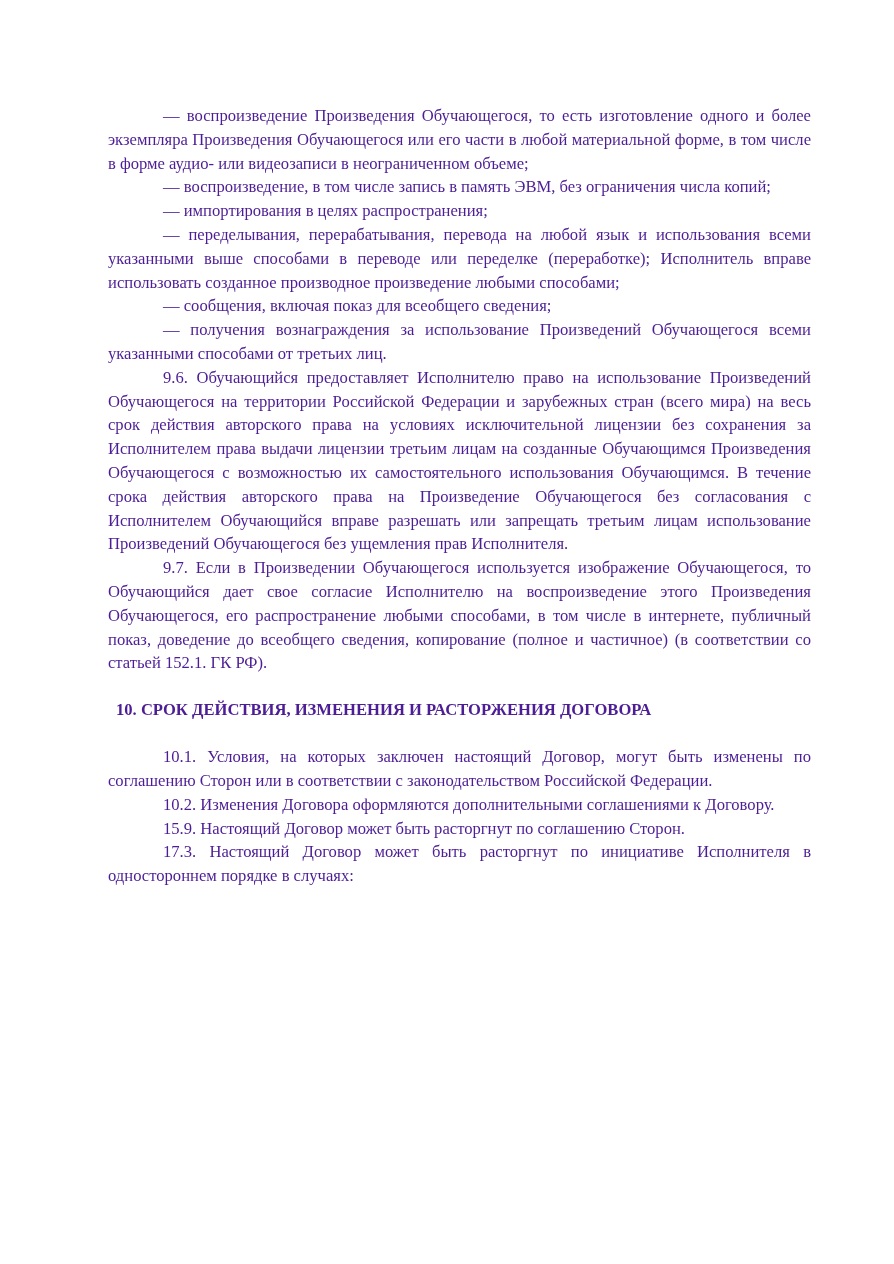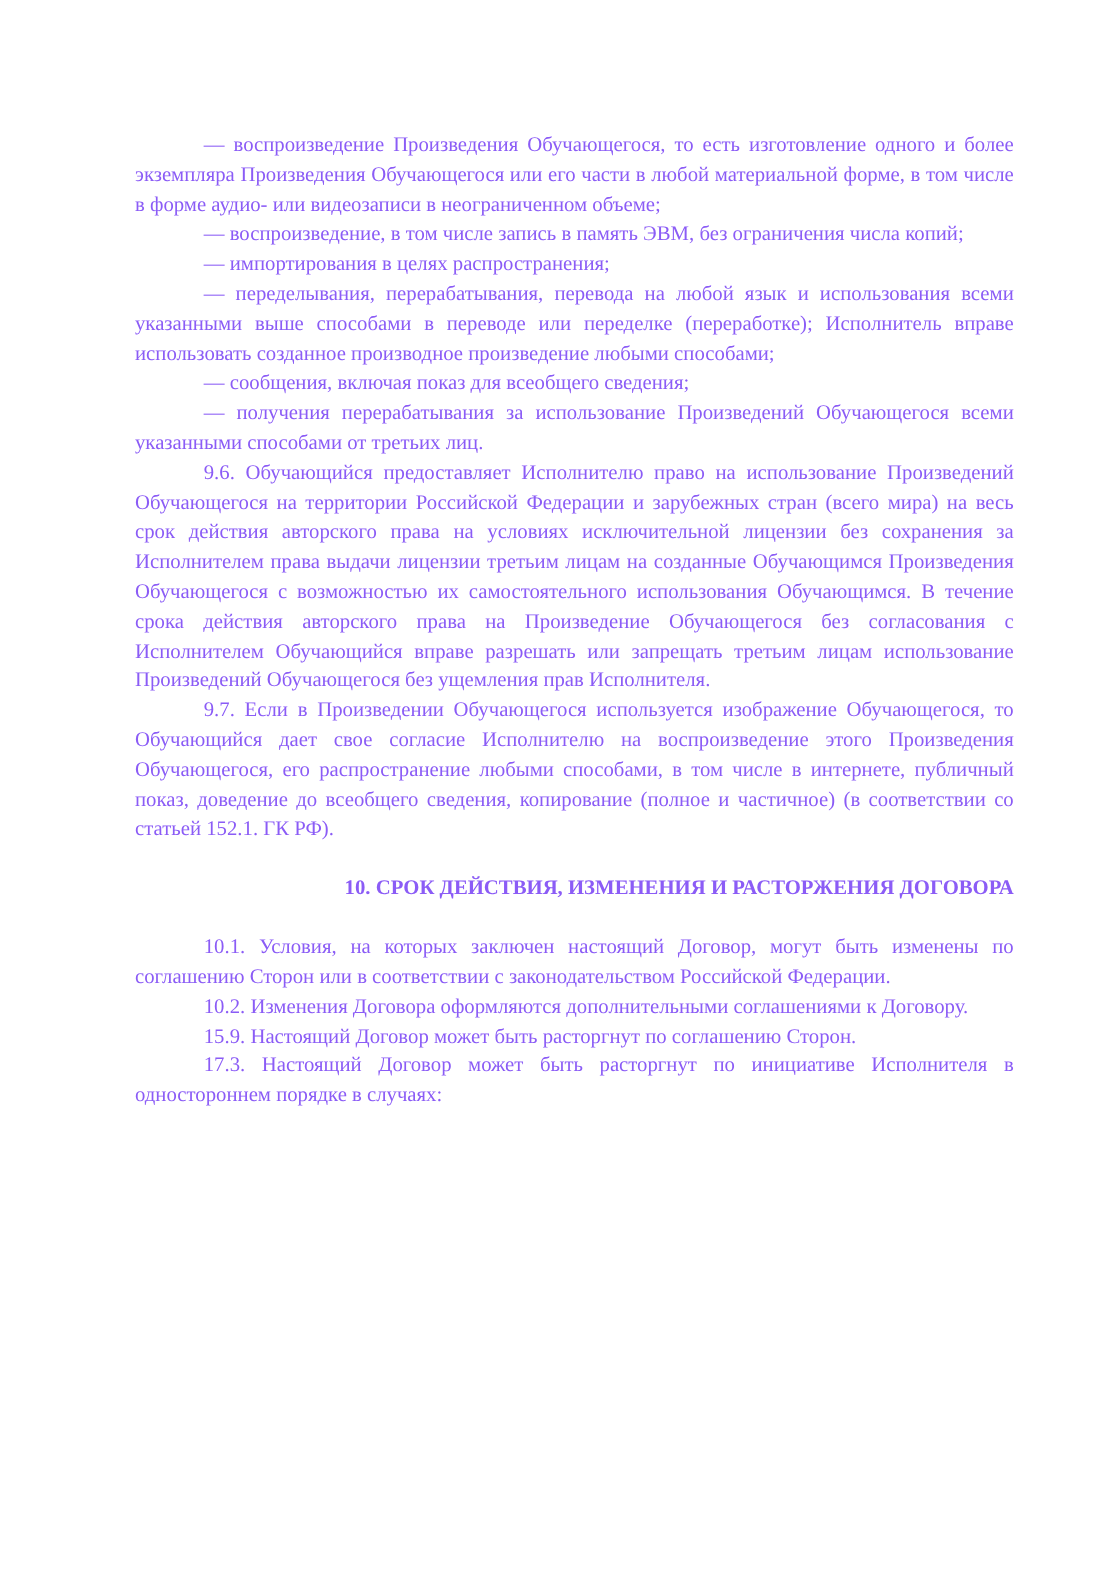--- a/index.html
+++ b/index.html
@@ -5,46 +5,46 @@
   html, body { margin: 0; padding: 0; background: #ffffff; }
   body { width: 894px; height: 1264px; position: relative; overflow: hidden; }
   .page {
     position: absolute;
     left: 108px;
     top: 104px;
     width: 703px;
     font-family: "Liberation Serif", "DejaVu Serif", serif;
     font-size: 16.6px;
     line-height: 23.8px;
-    color: #8b5cf6;
+    color: #4c1d95;
   }
   .p {
     margin: 0;
     text-align: justify;
     text-indent: 55px;
   }
   .heading {
     margin: 23px 0 23px 0;
-    text-align: right;
+    text-align: left;
     font-weight: bold;
     font-size: 16.6px;
     line-height: 24px;
     padding-left: 8px;
   }
 </style>
 </head>
 <body>
 
 <div class="page">
   <p class="p">— воспроизведение Произведения Обучающегося, то есть изготовление одного и более экземпляра Произведения Обучающегося или его части в любой материальной форме, в том числе в форме аудио- или видеозаписи в неограниченном объеме;</p>
   <p class="p">— воспроизведение, в том числе запись в память ЭВМ, без ограничения числа копий;</p>
   <p class="p">— импортирования в целях распространения;</p>
   <p class="p">— переделывания, перерабатывания, перевода на любой язык и использования всеми указанными выше способами в переводе или переделке (переработке); Исполнитель вправе использовать созданное производное произведение любыми способами;</p>
   <p class="p">— сообщения, включая показ для всеобщего сведения;</p>
-  <p class="p">— получения перерабатывания за использование Произведений Обучающегося всеми указанными способами от третьих лиц.</p>
+  <p class="p">— получения вознаграждения за использование Произведений Обучающегося всеми указанными способами от третьих лиц.</p>
 
   <p class="p">9.6. Обучающийся предоставляет Исполнителю право на использование Произведений Обучающегося на территории Российской Федерации и зарубежных стран (всего мира) на весь срок действия авторского права на условиях исключительной лицензии без сохранения за Исполнителем права выдачи лицензии третьим лицам на созданные Обучающимся Произведения Обучающегося с возможностью их самостоятельного использования Обучающимся. В течение срока действия авторского права на Произведение Обучающегося без согласования с Исполнителем Обучающийся вправе разрешать или запрещать третьим лицам использование Произведений Обучающегося без ущемления прав Исполнителя.</p>
   <p class="p">9.7. Если в Произведении Обучающегося используется изображение Обучающегося, то Обучающийся дает свое согласие Исполнителю на воспроизведение этого Произведения Обучающегося, его распространение любыми способами, в том числе в интернете, публичный показ, доведение до всеобщего сведения, копирование (полное и частичное) (в соответствии со статьей 152.1. ГК РФ).</p>
 
   <h2 class="heading">10. СРОК ДЕЙСТВИЯ, ИЗМЕНЕНИЯ И РАСТОРЖЕНИЯ ДОГОВОРА</h2>
 
   <p class="p">10.1. Условия, на которых заключен настоящий Договор, могут быть изменены по соглашению Сторон или в соответствии с законодательством Российской Федерации.</p>
   <p class="p">10.2. Изменения Договора оформляются дополнительными соглашениями к Договору.</p>
   <p class="p">15.9. Настоящий Договор может быть расторгнут по соглашению Сторон.</p>
   <p class="p">17.3. Настоящий Договор может быть расторгнут по инициативе Исполнителя в одностороннем порядке в случаях:</p>

